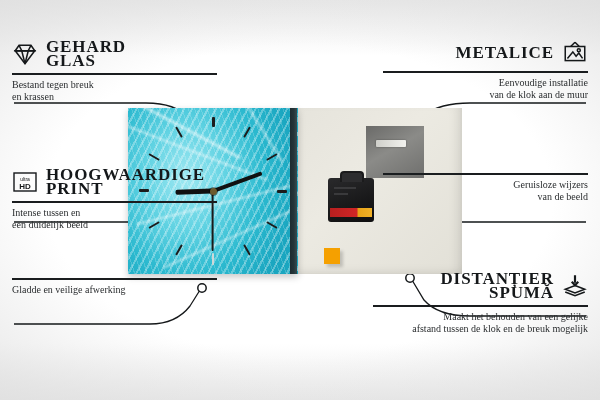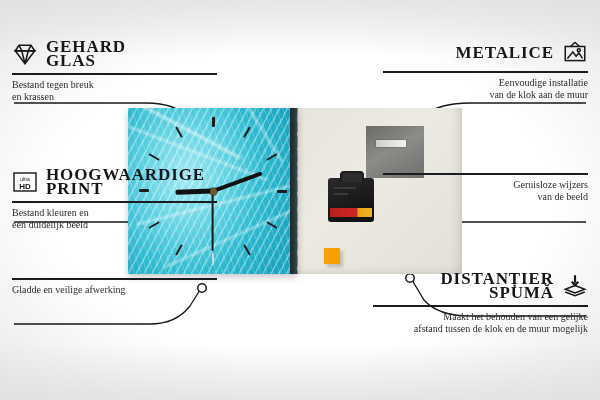--- a/index.html
+++ b/index.html
@@ -205,21 +205,21 @@
           <text x="13" y="12" text-anchor="middle" font-family="Liberation Sans, sans-serif" font-size="5" fill="#15181a">ultra</text>
           <text x="13" y="19.5" text-anchor="middle" font-family="Liberation Sans, sans-serif" font-size="8" font-weight="bold" fill="#15181a">HD</text>
         </svg>
       </span>
       <div>
         <div class="ttl">HOOGWAARDIGE</div>
         <div class="ttl">PRINT</div>
       </div>
     </div>
     <div class="rule"></div>
-    <div class="sub">Bestand kleuren en</div>
+    <div class="sub">Intense tussen en</div>
     <div class="sub">een duidelijk beeld</div>
   </div>
 
   <div class="callout left c-randen">
     <div class="rule"></div>
     <div class="sub">Gladde en veilige afwerking</div>
   </div>
 
   <div class="callout right c-manere">
     <div class="head">
@@ -255,15 +255,15 @@
       <span class="ico">
         <svg viewBox="0 0 24 24" fill="none" stroke="#15181a" stroke-width="1.4">
           <path d="M12 2 v7 M9 8 l3 3.2 3-3.2" stroke-width="2"></path>
           <path d="M12 11.5 L21 15 L12 18.5 L3 15 Z"></path>
           <path d="M3 17.6 L12 21 L21 17.6"></path>
         </svg>
       </span>
     </div>
     <div class="rule"></div>
     <div class="sub">Maakt het behouden van een gelijke</div>
-    <div class="sub">afstand tussen de klok en de muur mogelijk</div>
+    <div class="sub">afstand tussen de klok en de breuk mogelijk</div>
   </div>
 </div>
 
 </body></html>

